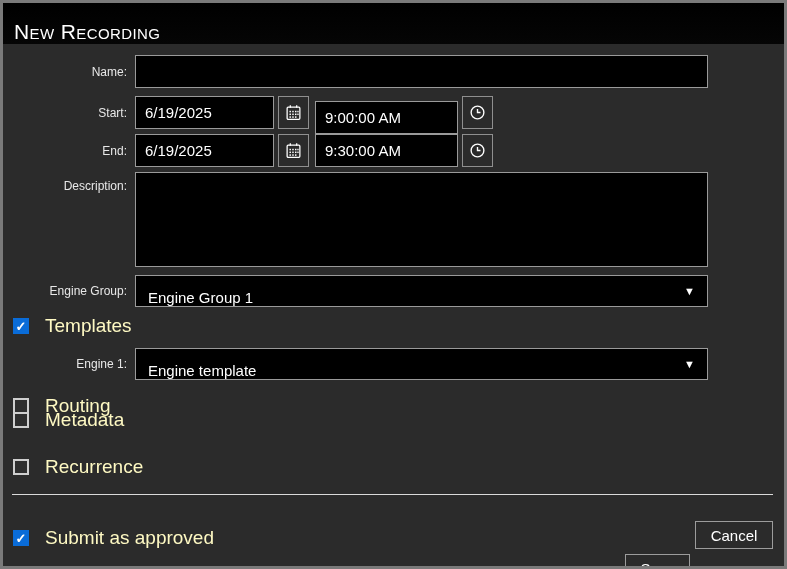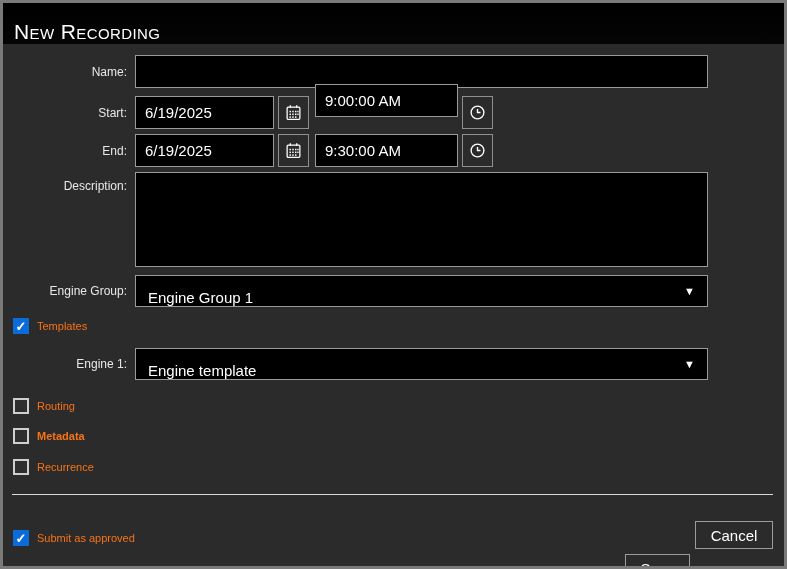--- a/index.html
+++ b/index.html
@@ -38,22 +38,22 @@
   }
   .dropdown{
     position:absolute;background:#000;border:1px solid #9a9a9a;color:#fff;
     font-size:15px;display:flex;align-items:flex-end;padding-left:12px;cursor:pointer;
   }
   .dropdown .arrow{
     position:absolute;right:12px;top:50%;transform:translateY(-50%);
     color:#fff;font-size:11px;line-height:1;
   }
   .cbrow{
-    position:absolute;display:flex;align-items:center;gap:8px;
-    color:#f97316;font-size:11px;cursor:default;height:18px;
+    position:absolute;display:flex;align-items:center;gap:16px;
+    color:#fef9c3;font-size:19px;cursor:default;height:18px;
   }
   .cb{
     width:16px;height:16px;flex:0 0 16px;
     background:#2e2e2e;border:2px solid #cfcfcf;
     display:flex;align-items:center;justify-content:center;
   }
   .cb.checked{
     background:#0a6cd8;border:1px solid #0a6cd8;
   }
   .cb.checked::after{
@@ -98,21 +98,21 @@
             <rect x="6.8" y="9" width="1.4" height="1.4"></rect>
             <rect x="9.4" y="9" width="1.4" height="1.4"></rect>
             <rect x="11.6" y="9" width="1.2" height="1.4"></rect>
           <rect x="4.2" y="11.6" width="1.4" height="1.4"></rect>
             <rect x="6.8" y="11.6" width="1.4" height="1.4"></rect>
             <rect x="9.4" y="11.6" width="1.4" height="1.4"></rect>
         </g>
       </svg>
     </span>
   </button>
-  <input class="tb" style="left: 312px; top: 81px; width: 143px; height: 33px;" type="text" value="9:00:00 AM">
+  <input class="tb" style="left: 312px; top: 98px; width: 143px; height: 33px;" type="text" value="9:00:00 AM">
   <button class="icon-btn" style="left:459px;top:93px;width:31px;height:33px;">
     <span>
       <svg width="17" height="17" viewBox="0 0 16 16">
         <circle cx="8" cy="8" r="6" fill="none" stroke="#fff" stroke-width="1.3"></circle>
         <polyline points="8,4.6 8,8 10.8,8" fill="none" stroke="#fff" stroke-width="1.3"></polyline>
       </svg>
     </span>
   </button>
 
   <div class="row-label" style="top:131px;height:33px;">End:</div>
@@ -167,21 +167,21 @@
   <div class="dropdown" style="left:132px;top:345px;width:573px;height:32px;">
     <span>Engine template</span>
     <span class="arrow">▼</span>
   </div>
 
   <div class="cbrow" style="left:10px;top:394px;">
     <span class="cb"></span>
     <span>Routing</span>
   </div>
 
-  <div class="cbrow" style="left:10px;top:424px;font-weight:bold;">
+  <div class="cbrow" style="left:10px;top:408px;">
     <span class="cb"></span>
     <span>Metadata</span>
   </div>
 
   <div class="cbrow" style="left:10px;top:455px;">
     <span class="cb"></span>
     <span>Recurrence</span>
   </div>
 
   <div class="divider" style="left:9px;top:491px;width:761px;"></div>

